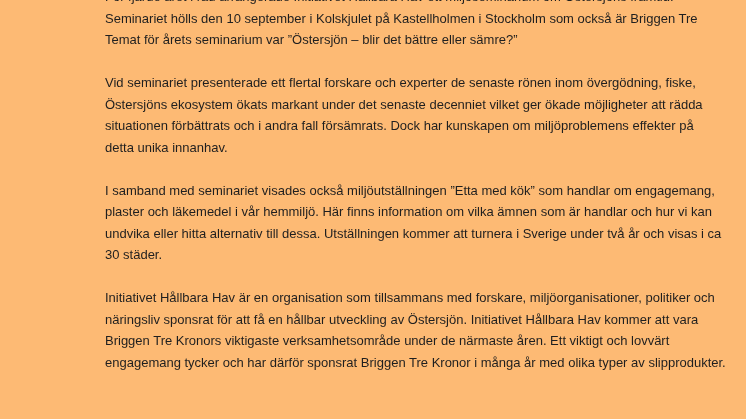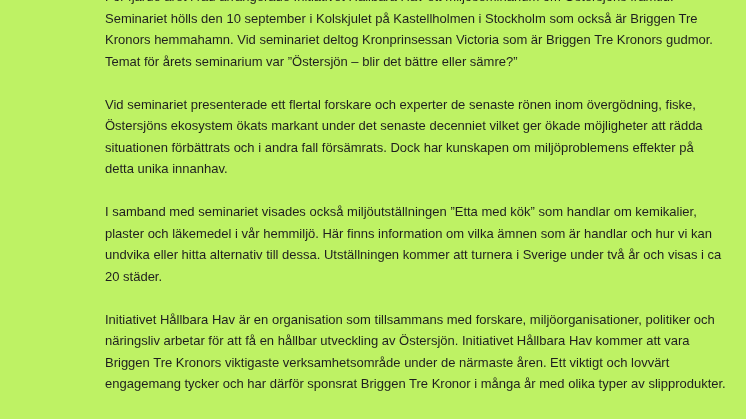--- a/index.html
+++ b/index.html
@@ -8,21 +8,21 @@
     width: 746px;
     height: 419px;
     overflow: hidden;
     background: #ffffff;
   }
   .viewport {
     position: relative;
     width: 746px;
     height: 419px;
     overflow: hidden;
-    background: #bef264;
+    background: #fdba74;
   }
   .doc {
     position: absolute;
     left: 105px;
     top: -14px;
     width: 630px;
     font-family: "Liberation Sans", sans-serif;
     font-size: 13px;
     line-height: 21.5px;
     color: #1f1f1f;
@@ -38,35 +38,34 @@
   }
 </style>
 </head>
 <body>
 
 <div class="viewport">
   <div class="doc" id="doc">
       <p>
         <span class="line">För fjärde året i rad arrangerade Initiativet Hållbara Hav ett miljöseminarium om Östersjöns framtid.</span>
         <span class="line">Seminariet hölls den 10 september i Kolskjulet på Kastellholmen i Stockholm som också är Briggen Tre</span>
-        <span class="line">Kronors hemmahamn. Vid seminariet deltog Kronprinsessan Victoria som är Briggen Tre Kronors gudmor.</span>
         <span class="line">Temat för årets seminarium var ”Östersjön – blir det bättre eller sämre?”</span>
       </p>
       <p>
         <span class="line">Vid seminariet presenterade ett flertal forskare och experter de senaste rönen inom övergödning, fiske,</span>
         <span class="line">Östersjöns ekosystem ökats markant under det senaste decenniet vilket ger ökade möjligheter att rädda</span>
         <span class="line">situationen förbättrats och i andra fall försämrats. Dock har kunskapen om miljöproblemens effekter på</span>
         <span class="line">detta unika innanhav.</span>
       </p>
       <p>
-        <span class="line">I samband med seminariet visades också miljöutställningen ”Etta med kök” som handlar om kemikalier,</span>
+        <span class="line">I samband med seminariet visades också miljöutställningen ”Etta med kök” som handlar om engagemang,</span>
         <span class="line">plaster och läkemedel i vår hemmiljö. Här finns information om vilka ämnen som är handlar och hur vi kan</span>
         <span class="line">undvika eller hitta alternativ till dessa. Utställningen kommer att turnera i Sverige under två år och visas i ca</span>
-        <span class="line">20 städer.</span>
+        <span class="line">30 städer.</span>
       </p>
       <p>
         <span class="line">Initiativet Hållbara Hav är en organisation som tillsammans med forskare, miljöorganisationer, politiker och</span>
-        <span class="line">näringsliv arbetar för att få en hållbar utveckling av Östersjön. Initiativet Hållbara Hav kommer att vara</span>
+        <span class="line">näringsliv sponsrat för att få en hållbar utveckling av Östersjön. Initiativet Hållbara Hav kommer att vara</span>
         <span class="line">Briggen Tre Kronors viktigaste verksamhetsområde under de närmaste åren. Ett viktigt och lovvärt</span>
         <span class="line">engagemang tycker och har därför sponsrat Briggen Tre Kronor i många år med olika typer av slipprodukter.</span>
       </p>
     </div>
 </div>
 
 </body></html>

